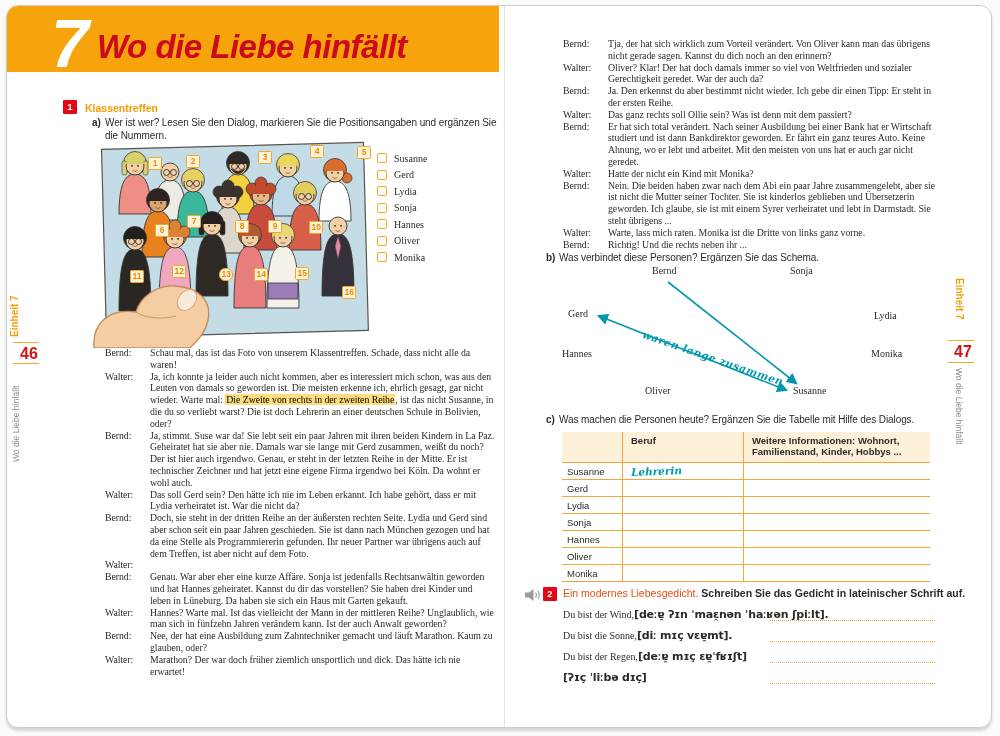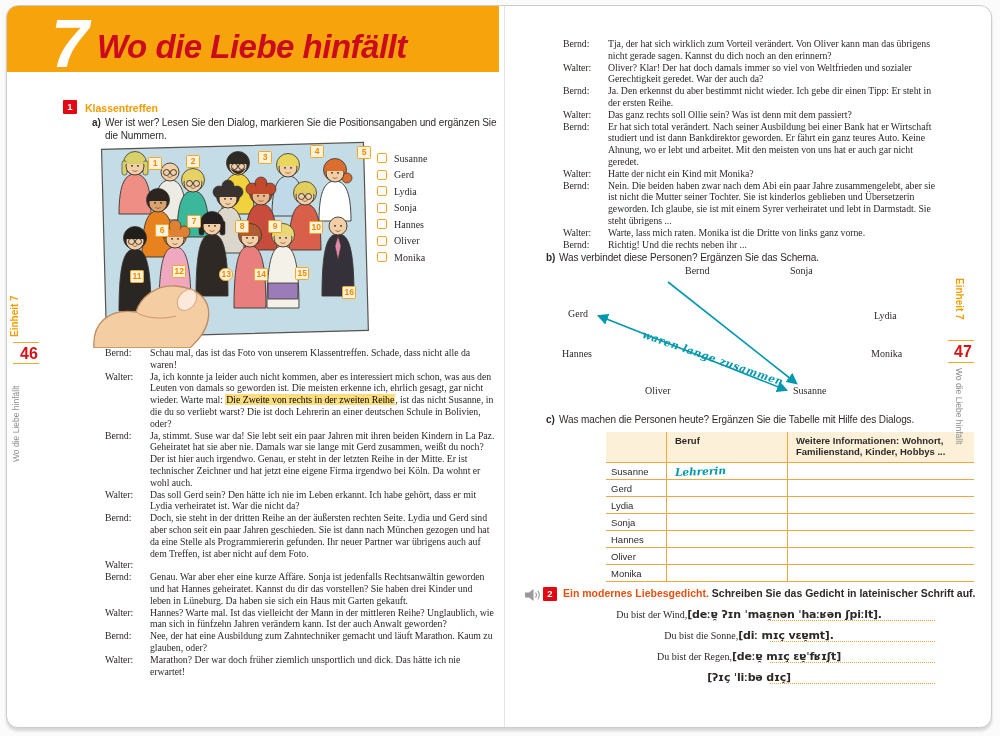--- a/index.html
+++ b/index.html
@@ -44,35 +44,35 @@
          text-align:center;border-radius:1.5px;}
 
   
   .schema-name{position:absolute;font-family:"Liberation Serif",serif;font-size:10px;white-space:nowrap;}
   #schema-svg{position:absolute;left:533px;top:254px;}
   .hand{font-family:"DejaVu Serif",serif;font-style:italic;font-weight:700;color:#0098AE;}
   #schema-note{position:absolute;left:638px;top:322px;font-size:10.5px;transform:rotate(19deg);
                transform-origin:0 0;white-space:nowrap;letter-spacing:0.5px;}
 
   
-  #table-c{position:absolute;left:555px;top:426px;width:368px;font-size:9.5px;margin-left:44px;}
+  #table-c{position:absolute;left:555px;top:426px;width:368px;font-size:9.5px;}
   .trow{display:flex;height:16px;border-bottom:1px solid #F3A63B;align-items:stretch;}
   .thead{height:30px;background:#FCF0D9;border-bottom:1.5px solid #F3A63B;font-weight:700;}
   .c1{flex:0 0 55px;padding-left:5px;display:flex;align-items:center;}
   .c2{flex:0 0 112px;border-left:1px solid #F3A63B;padding-left:8px;display:flex;align-items:center;}
   .c3{flex:1;border-left:1px solid #F3A63B;padding-left:8px;display:flex;align-items:center;}
   .thead .c2,.thead .c3{align-items:flex-start;padding-top:3px;line-height:11px;}
   .cell-hand{font-size:10.5px;transform:rotate(-2deg);}
 
   
   #sec2-head{position:absolute;left:556px;top:581px;font-size:10.5px;white-space:nowrap;}
-  .sec2-title{font-weight:700;color:#E8500F;}
+  .sec2-title{font-weight:400;color:#E8500F;}
   .sec2-instr{font-weight:700;color:#2e2a28;}
   #poem{position:absolute;left:556px;top:598px;width:372px;font-family:"Liberation Serif",serif;font-size:10px;}
-  .prow{position:relative;height:17px;display:flex;align-items:baseline;padding-top:4px;justify-content:center;}
+  .prow{position:relative;height:17px;display:flex;align-items:baseline;padding-top:4px;}
   .pipa{font-family:"DejaVu Sans",sans-serif;font-weight:700;font-size:11px;letter-spacing:-0.2px;}
   .pdots{position:absolute;right:0;bottom:4px;width:165px;height:0;border-bottom:1.5px dotted #F0A040;}
 
   
   .rotL{position:absolute;transform:rotate(-90deg);transform-origin:0 100%;white-space:nowrap;height:11px;line-height:11px;}
   .rotR{position:absolute;transform:rotate(90deg);transform-origin:0 0;white-space:nowrap;height:11px;line-height:11px;}
   .m-unit{font-weight:700;font-size:10px;color:#F59C00;}
   .m-num{position:absolute;font-weight:700;font-size:16px;color:#D51317;}
   .m-foot{font-size:8.5px;color:#8E8E8E;}
   .mline{position:absolute;height:1px;background:#F5A623;}
@@ -512,21 +512,21 @@
           <span class="pdots"></span>
         </div>
       </div>
 
     <div class="rotR m-unit" style="left:958px;top:272px;">Einheit 7</div>
     <div class="mline" style="left:941px;top:334px;width:26px;"></div>
     <div class="m-num" style="left:947px;top:337px;">47</div>
     <div class="mline" style="left:941px;top:356px;width:26px;"></div>
     <div class="rotR m-foot" style="left:957px;top:362px;">Wo die Liebe hinfällt</div>
 
-  <span class="schema-name" style="left: 645px; top: 259px; margin-left: 33px;">Bernd</span>
+  <span class="schema-name" style="left: 645px; top: 259px;">Bernd</span>
       <span class="schema-name" style="left: 783px; top: 259px;">Sonja</span>
       <span class="schema-name" style="left: 561px; top: 302px;">Gerd</span>
       <span class="schema-name" style="left: 867px; top: 304px;">Lydia</span>
       <span class="schema-name" style="left: 555px; top: 342px;">Hannes</span>
       <span class="schema-name" style="left: 864px; top: 342px;">Monika</span>
       <span class="schema-name" style="left: 638px; top: 379px;">Oliver</span>
       <span class="schema-name" style="left: 786px; top: 379px;">Susanne</span>
     </div>
 </div>
 

